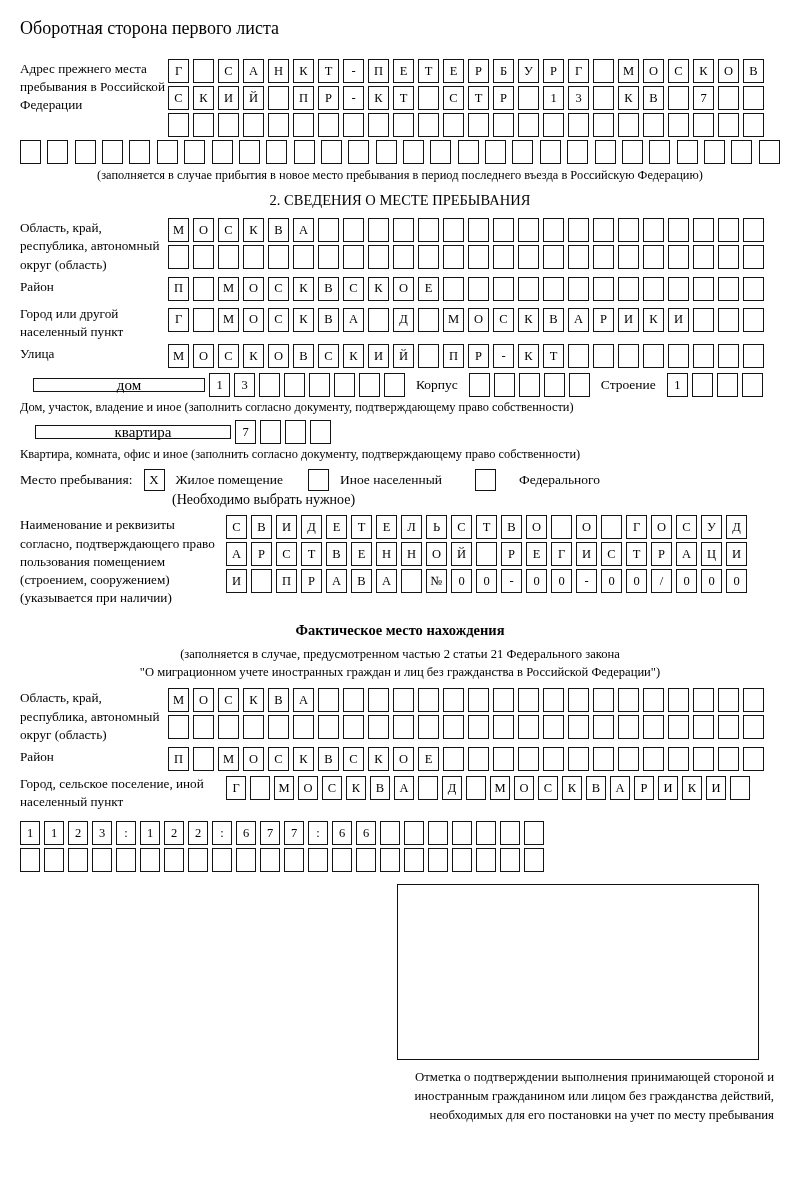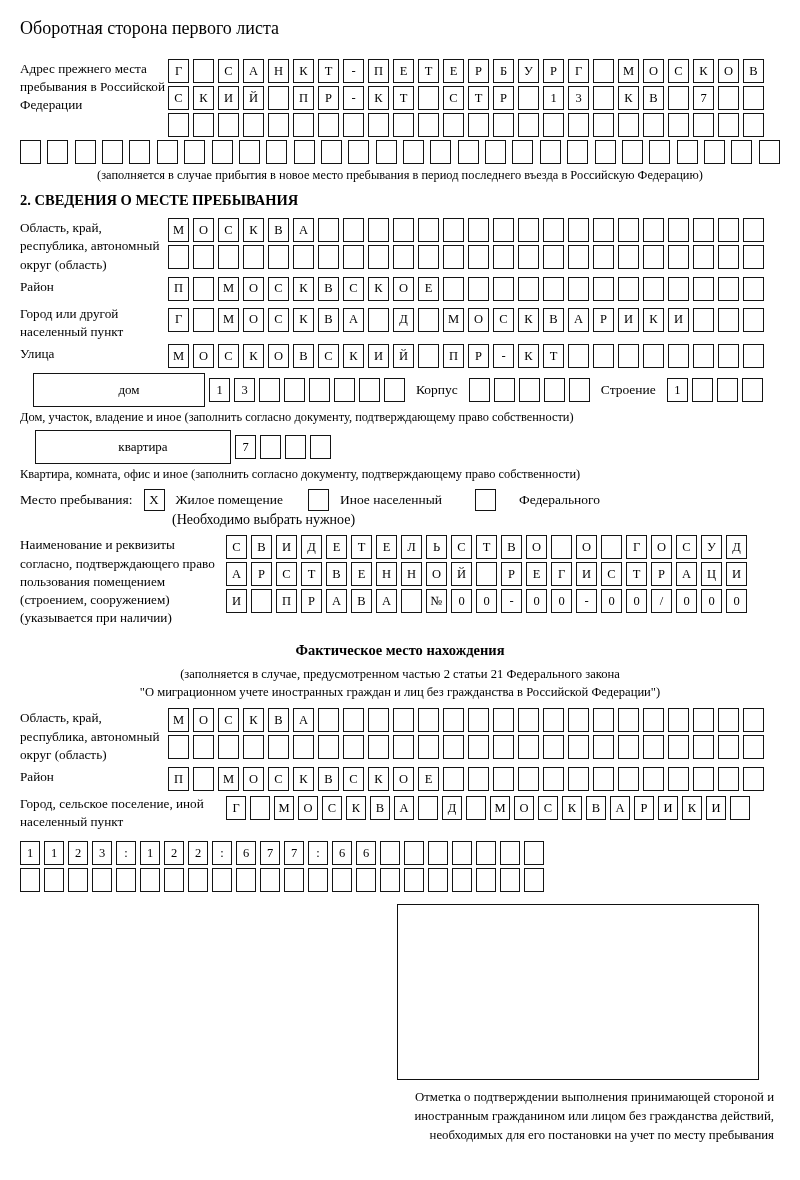--- a/index.html
+++ b/index.html
@@ -17,25 +17,25 @@
   .cells{ display:flex; gap:4px; }
   .cell{
     box-sizing:border-box; flex:0 0 21px; width:21px; height:24px;
     border:1.6px solid #141414; display:flex; align-items:center; justify-content:center;
     font-size:12.5px;
   }
   .cells.w20 .cell{ flex-basis:20px; width:20px; }
   .cells.full{ justify-content:space-between; gap:0; margin-top:3px; }
   .caption{ font-size:12.4px; line-height:1.3; }
   .center{ text-align:center; }
-  .sec-title{ text-align:left; font-weight:bold; font-size:14.5px; margin:8px 0 9px; }
+  .sec-title{ text-align:center; font-weight:normal; font-size:14.5px; margin:8px 0 9px; }
   .inline-row{ display:flex; align-items:center; gap:4px; margin:5px 0 2px; }
   .widebox{
-    box-sizing:border-box; border:1.6px solid #141414; height:34px;
-    display:flex; align-items:center; justify-content:center; font-size:13px;padding-left:20px;
+    box-sizing:border-box; border:1.6px solid #141414; height:14px;
+    display:flex; align-items:center; justify-content:center; font-size:15px;padding-left:20px;
   }
   .widebox.dom{ width:172px; margin-left:13px; }
   .widebox.kv{ width:196px; margin-left:15px; }
   .mid-label{ font-size:13.5px; padding:0 7px; white-space:nowrap; }
   .mesto{ display:flex; align-items:center; gap:11px; margin:7px 0 1px; font-size:13.5px; }
   .checkbox{
     box-sizing:border-box; width:21px; height:22px; border:1.6px solid #141414;
     display:flex; align-items:center; justify-content:center; font-size:13px;
   }
   .mesto-note{ font-size:14px; margin:0 0 7px 152px; }

